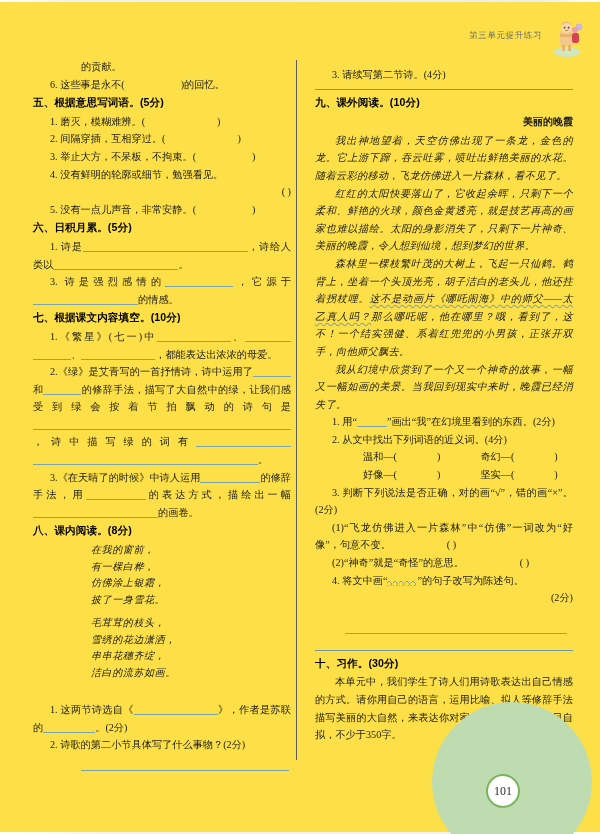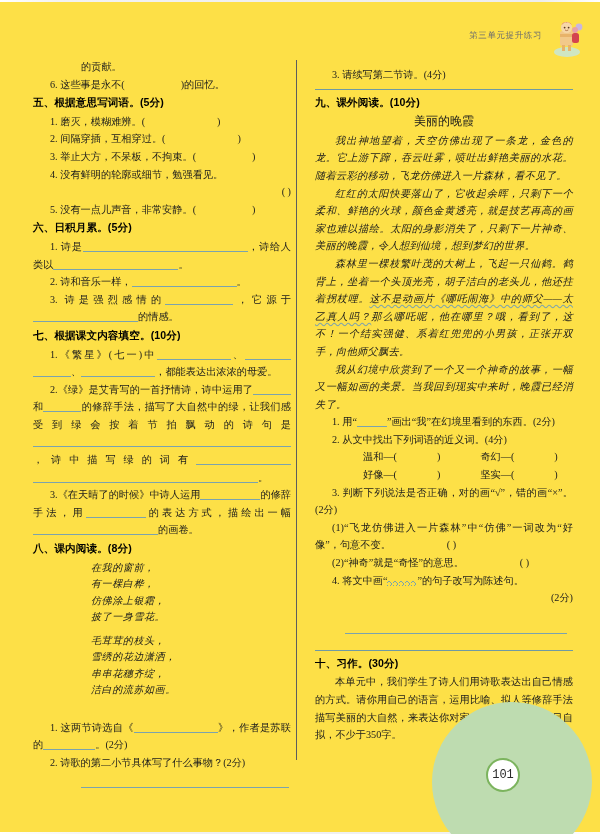--- a/index.html
+++ b/index.html
@@ -101,24 +101,24 @@
   }
   .poem p { margin: 0; }
   .poem .stanza-gap { height: 7px; }
 
   
   .kai {
     font-style: italic;
     letter-spacing: 0.3px;
   }
   .art-title {
-    text-align: center;
+    text-align: right;
     font-family: "Liberation Sans","DejaVu Sans",sans-serif;
-    font-weight: normal;
-    font-size: 12px;
+    font-weight: bold;
+    font-size: 10px;
     margin: 2px 0 1px 0;
   }
   .rule {
     border: 0; border-top: 1px solid #6f9aa4;
     margin: 5px 0 4px 0; height: 0;
   }
 
   .wavy {
     text-decoration: underline;
     text-decoration-style: wavy;
@@ -136,26 +136,26 @@
   .answer-line { display:block; border-bottom:1px solid #7ba3ad; height:17px; width:100%; }
 
   
   .pagenum-wrap { position:absolute; right: 18px; bottom: 12px; width: 150px; height: 72px; }
   .blob {
     position:absolute; right: -10px; bottom: -40px;
     width: 160px; height: 160px; border-radius: 50%;
     background: #bedcb0;
   }
   .pagenum {
-    position:absolute; right: 62px; bottom: 30px;
+    position:absolute; right: 62px; bottom: 14px;
     width: 34px; height: 34px; border-radius: 50%;
     border: 2.4px solid #7cb45e;
     background: #ffffff;
     color: #2b2b2b;
-    font-family: Liberation Mono, monospace;
+    font-family: Liberation Serif, serif;
     font-size: 12px;
     display:flex; align-items:center; justify-content:center;
     z-index: 3;
   }
 </style>
 </head>
 <body>
 
 <div id="page">
 
@@ -199,21 +199,20 @@
 
     <p class="q"><span>4.</span> <span>没有鲜明的轮廓或细节，勉强看见。</span></p>
     <p class="plain right-end">(          )</p>
 
     <p class="q"><span>5.</span> <span>没有一点儿声音，非常安静。(</span><span class="gap-l"></span><span>)</span></p>
 
     <p class="sec-title">六、日积月累。(5分)</p>
 
     <p class="q-flow"><span>1. 诗是</span><span class="bl w165"></span><span>，诗给人类以</span><span class="bl w125"></span><span>。</span></p>
 
-    <p class="q"><span>2. 诗和音乐一样，</span><span class="bl w105"></span><span>。</span></p>
 
     <p class="q-flow"><span>3. 诗是强烈感情的</span><span class="bl w68"></span><span>，它源于</span><span class="bl w105"></span><span>的情感。</span></p>
 
     <p class="sec-title">七、根据课文内容填空。(10分)</p>
 
     <p class="q-flow"><span>1.《繁星》(七一)中</span><span class="bl w74"></span><span>、</span><span class="bl w46"></span><span class="bl w38"></span><span>、</span><span class="bl w74"></span><span>，都能表达出浓浓的母爱。</span></p>
 
     <p class="q-flow"><span>2.《绿》是艾青写的一首抒情诗，诗中运用了</span><span class="bl w38"></span><span>和</span><span class="bl w38"></span><span>的修辞手法，描写了大自然中的绿，让我们感受到绿会按着节拍飘动的诗句是</span><span class="bl w190"></span><span class="bl w68"></span><span>，诗中描写绿的词有</span><span class="bl w95"></span><span class="bl w225"></span><span>。</span></p>
 
     <p class="q-flow"><span>3.《在天晴了的时候》中诗人运用</span><span class="bl w60"></span><span>的修辞手法，用</span><span class="bl w60"></span><span>的表达方式，描绘出一幅</span><span class="bl w125"></span><span>的画卷。</span></p>

